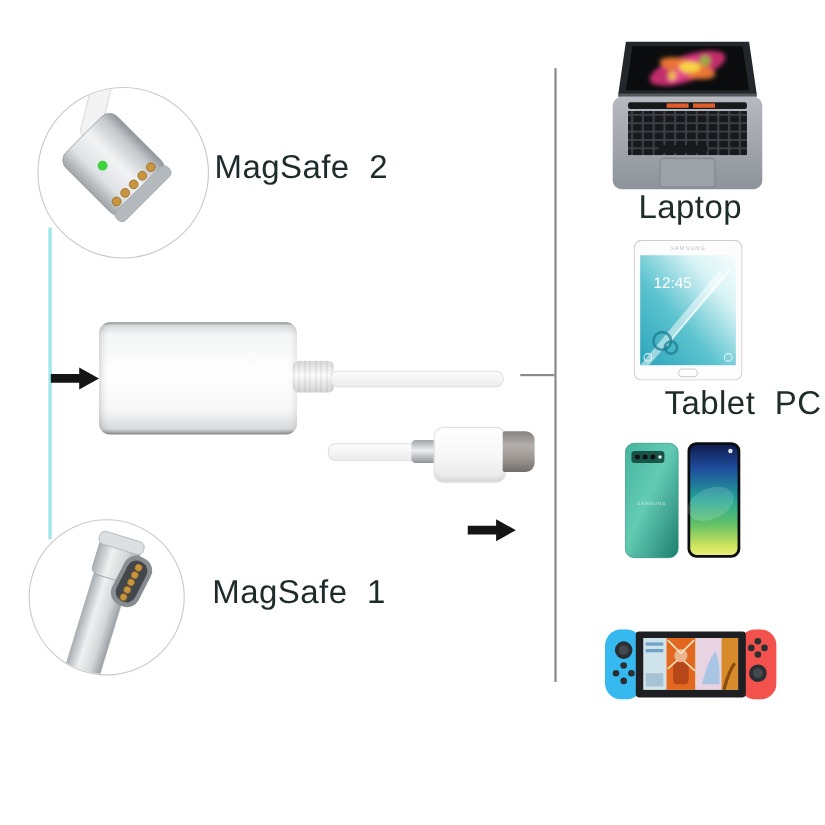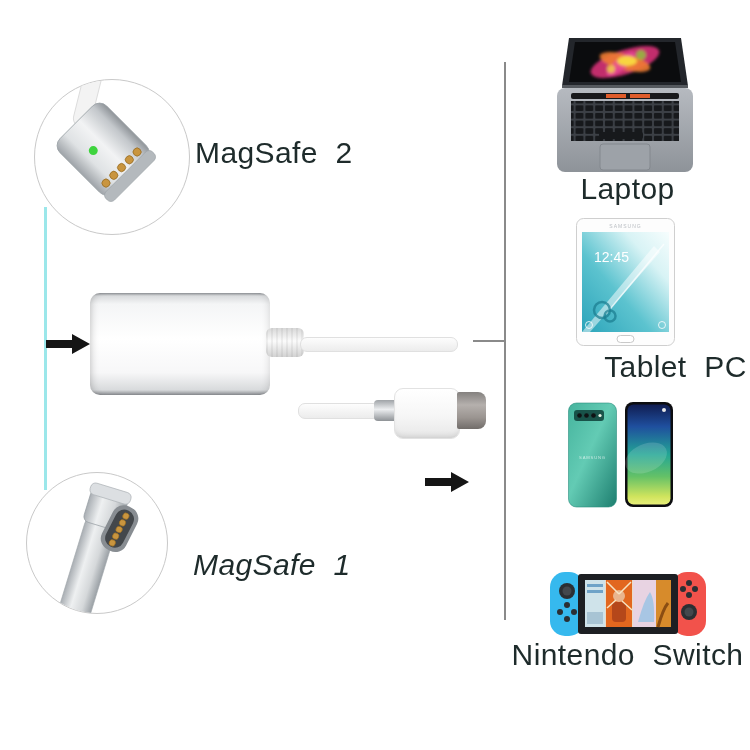--- a/index.html
+++ b/index.html
@@ -15,21 +15,21 @@
   
   .circle{border-radius:50%;background:#fff;border:1.5px solid #c9c9c9;overflow:hidden;}
   .c1{left:34px;top:79px;width:154px;height:154px;}
   .c2{left:26px;top:472px;width:140px;height:140px;}
   
   .label{
     color:var(--label-text,#1e2b2b);font-size:30px;line-height:34px;
     word-spacing:9px;letter-spacing:.4px;white-space:nowrap;text-align:center;
   }
   .lbl-ms2{left:195px;top:136px;}
-  .lbl-ms1{left:193px;top:548px;font-style:italic;}
+  .lbl-ms1{left:193px;top:522px;}
   
   .adapter-body{
     left:90px;top:293px;width:180px;height:102px;border-radius:10px;
     background:linear-gradient(180deg,#8f9296 0px,#d9dbdd 3px,#f4f5f6 11px,#ffffff 45%,#f7f7f8 78%,#d8dadc calc(100% - 5px),#86898d 100%);
     box-shadow:inset 7px 0 9px -7px rgba(0,0,0,.28), inset -7px 0 9px -7px rgba(0,0,0,.16);
   }
   .strain{
     left:266px;top:328px;width:38px;height:29px;border-radius:6px;
     background:
       repeating-linear-gradient(90deg, rgba(0,0,0,.05) 0 2px, rgba(255,255,255,0) 2px 5px),
@@ -263,15 +263,14 @@
     <rect x="37" y="40" width="16" height="12" fill="#a8c4d4"></rect>
     <rect x="56" y="8" width="26" height="47" fill="#e2671f"></rect>
     <circle cx="69" cy="24" r="6" fill="#e9b48e"></circle>
     <rect x="62" y="30" width="14" height="20" rx="4" fill="#b5471a"></rect>
     <path d="M57,10 L69,22 M81,10 L69,22 M57,36 L66,28 M82,38 L72,29" stroke="#f6e3c2" stroke-width="1.5"></path>
     <rect x="83" y="8" width="23" height="47" fill="#e8d3e2"></rect>
     <path d="M88,50 q6,-22 12,-30 q5,8 4,30 Z" fill="#a8c6e4"></path>
     <rect x="106" y="8" width="15" height="47" fill="#d78b2b"></rect>
     <path d="M108,55 q5,-18 10,-24" stroke="#8a4d12" stroke-width="3" fill="none"></path>
   </svg>
-  <div class="dev-label label lbl-switch">Nintendo Switch</div>
 
 </div>
 
 </body></html>

